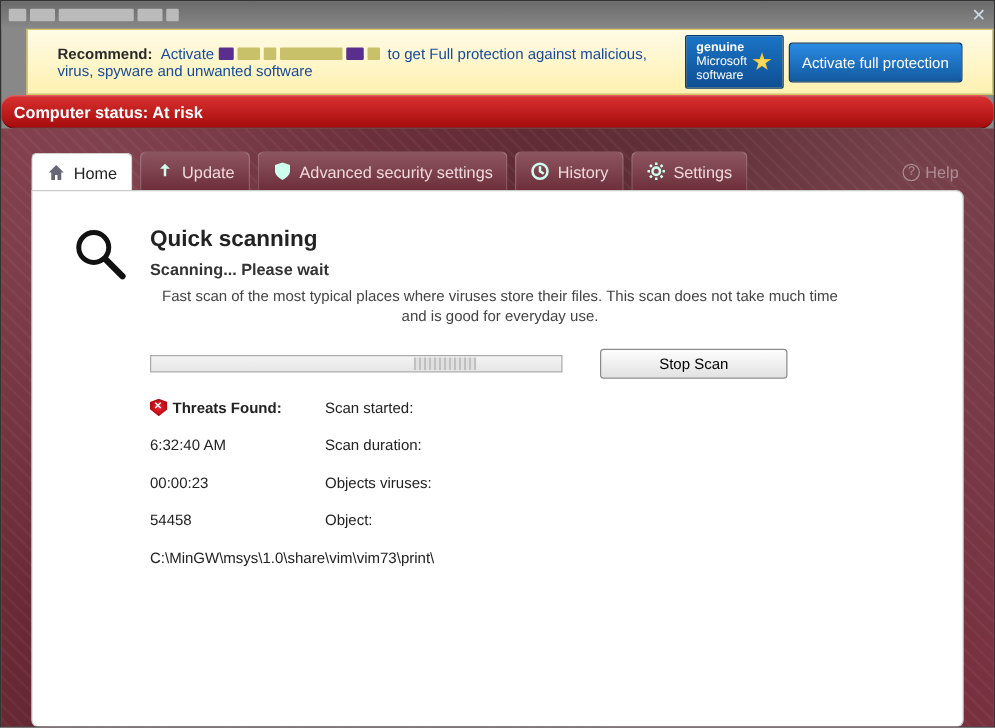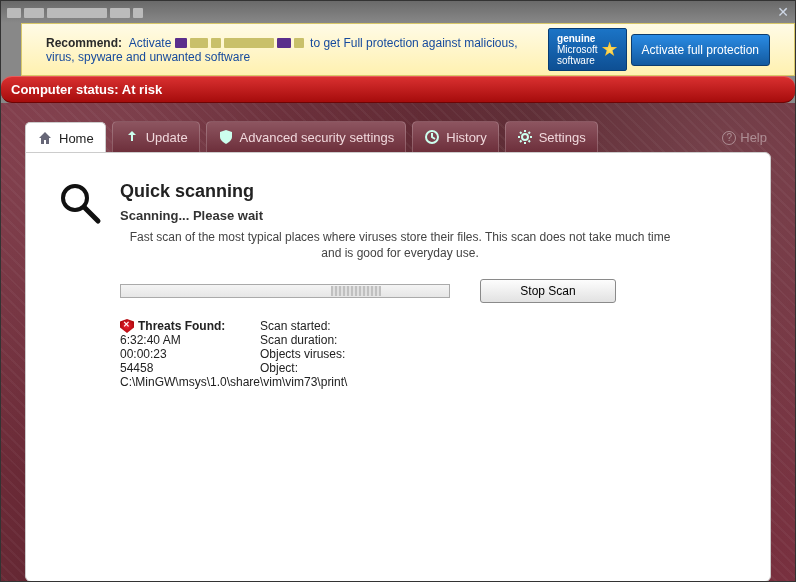--- a/index.html
+++ b/index.html
@@ -148,33 +148,33 @@
     position: relative;
   }
   .progress .seg {
     position: absolute;
     top: 1px; bottom: 1px;
     width: 50px;
     left: 210px;
     background: repeating-linear-gradient(90deg,#c0c0c0 0 2px,#e0e0e0 2px 4px);
   }
   .stop-btn {
-    width: 136px;
+    width: 150px;
     padding: 4px 0;
     background: linear-gradient(#fdfdfd,#e2e2e2);
     border: 1px solid #8a8a8a;
     border-radius: 3px;
     cursor: pointer;
     font-size: 12px;
   }
   .info-grid {
     margin-left: 62px;
     display: grid;
     grid-template-columns: 140px auto;
-    row-gap: 0;
+    row-gap: 16px;
     font-size: 12px;
     color: #222;
   }
   .threats-label { font-weight: bold; display:flex; align-items:center; gap:4px;}
   .threats-val { font-weight: bold; }
   .red-shield {
     width: 14px; height: 14px;
     background: radial-gradient(circle,#e23,#900);
     clip-path: polygon(50% 0%, 100% 18%, 100% 60%, 50% 100%, 0% 60%, 0% 18%);
     display:inline-block;

